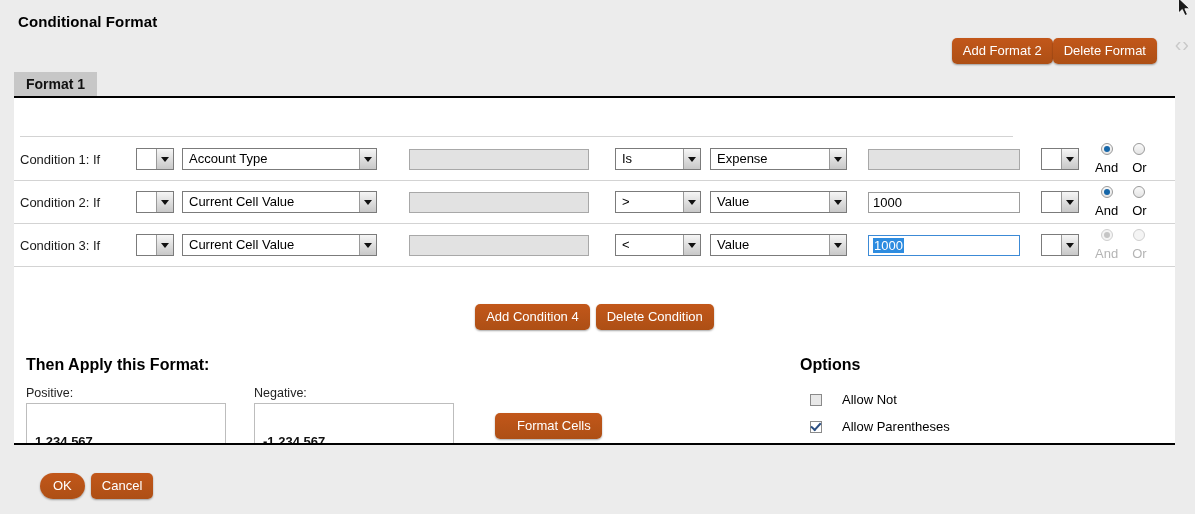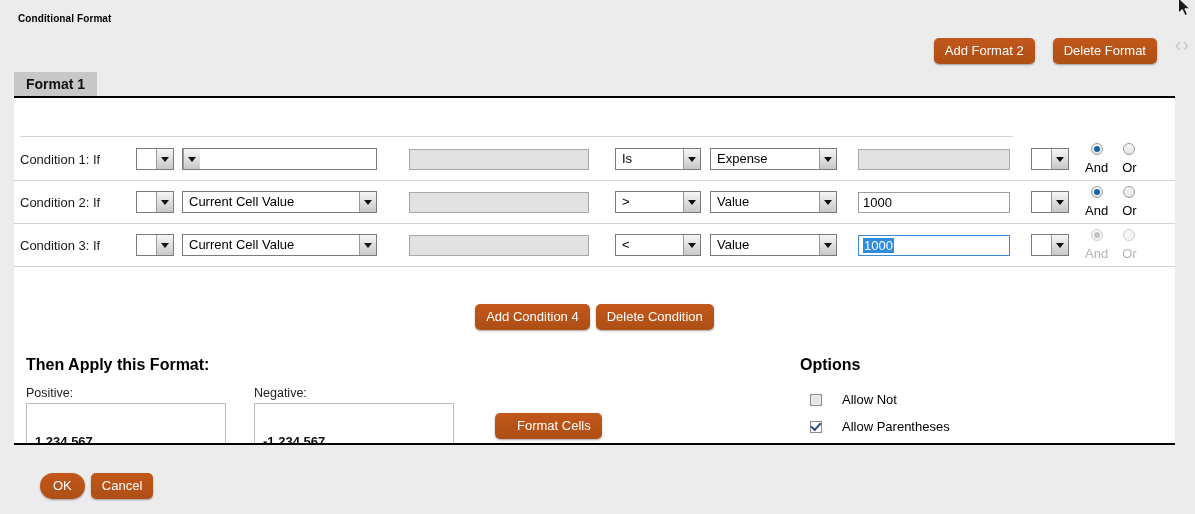--- a/index.html
+++ b/index.html
@@ -11,27 +11,27 @@
     font-family: "Liberation Sans", sans-serif;
     font-size: 13px;
     color: #000;
   }
 
   #root { position: relative; width: 1195px; height: 514px; background: #ececec; }
 
   
   .dialog-title {
     position: absolute; left: 18px; top: 13px;
-    font-size: 10px; font-weight: bold; letter-spacing: .1px;
+    font-size: 15px; font-weight: bold; letter-spacing: .1px;
   }
 
   
   .top-buttons {
     position: absolute; right: 38px; top: 38px;
-    display: flex; align-items: center; gap: 18px;
+    display: flex; align-items: center; gap: 0;
   }
   .btn {
     background: linear-gradient(180deg,#c2571a 0%, #ad4f15 100%);
     color: #fff;
     border: none;
     border-radius: 5px;
     padding: 5px 11px 6px;
     font-family: "Liberation Sans", sans-serif;
     font-size: 13px;
     line-height: 15px;
@@ -119,21 +119,21 @@
   .sel .arrow i {
     display: block;
     width: 0; height: 0;
     border-left: 4px solid transparent;
     border-right: 4px solid transparent;
     border-top: 5px solid #111;
   }
   .sel-narrow { width: 38px; margin-right: 8px; }
   .sel-field  { width: 195px; margin-right: 32px; }
   .sel-op     { width: 86px; margin-right: 9px; }
-  .sel-valtype{ width: 127px; margin-right: 21px; }
+  .sel-valtype{ width: 137px; margin-right: 21px; }
   .sel-tail   { width: 38px; margin-right: 16px; }
 
   
   .txt {
     height: 21px;
     border: 1px solid #9d9d9d;
     background: #fff;
     font-family: "Liberation Sans", sans-serif;
     font-size: 13px;
     padding: 0 4px;
@@ -253,20 +253,21 @@
 
       <div class="cond-row">
         <div class="cond-label">Condition 1: If</div>
         <div class="sel sel-narrow">
           <span class="sel-text"></span>
           <span class="arrow">
               <i></i>
             </span>
         </div>
         <div class="sel sel-field">
+          <span class="sel-text">Account Type</span>
           <span class="arrow">
               <i></i>
             </span>
         </div>
         <input class="txt txt-paren disabled" disabled="" value="" style="">
         <div class="sel sel-op">
           <span class="sel-text">Is</span>
           <span class="arrow">
               <i></i>
             </span>

